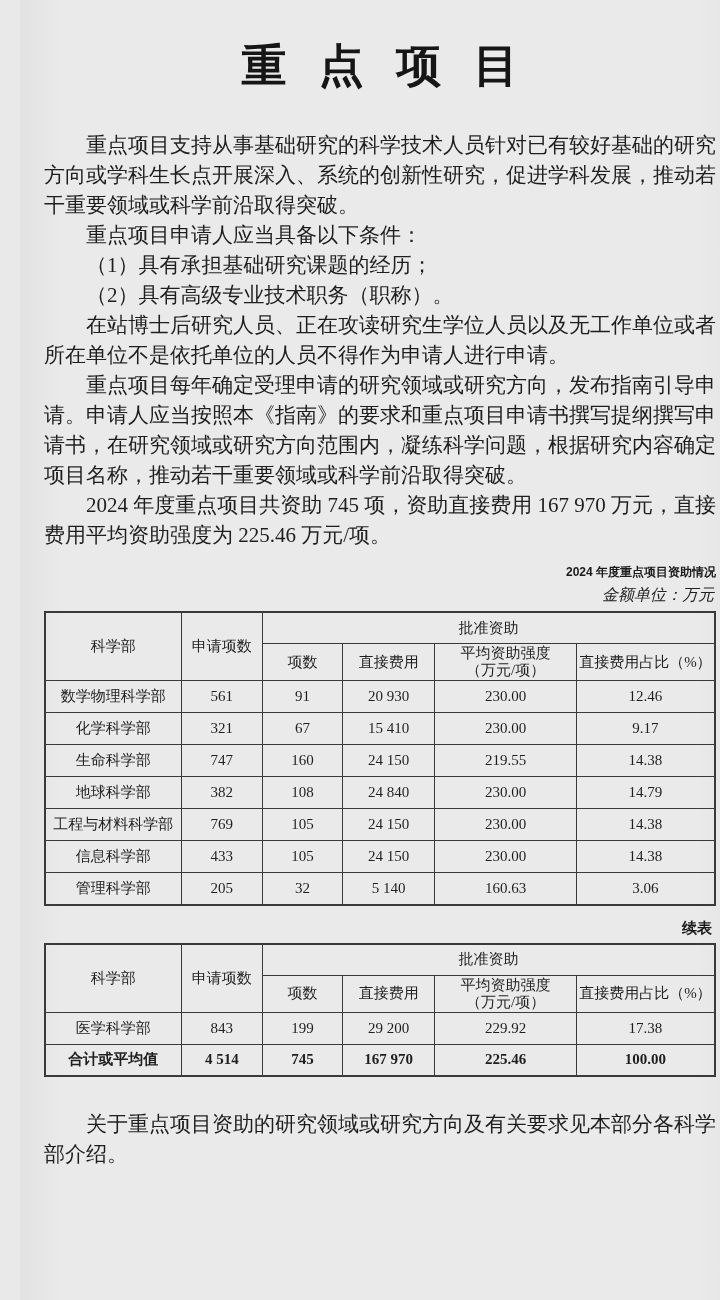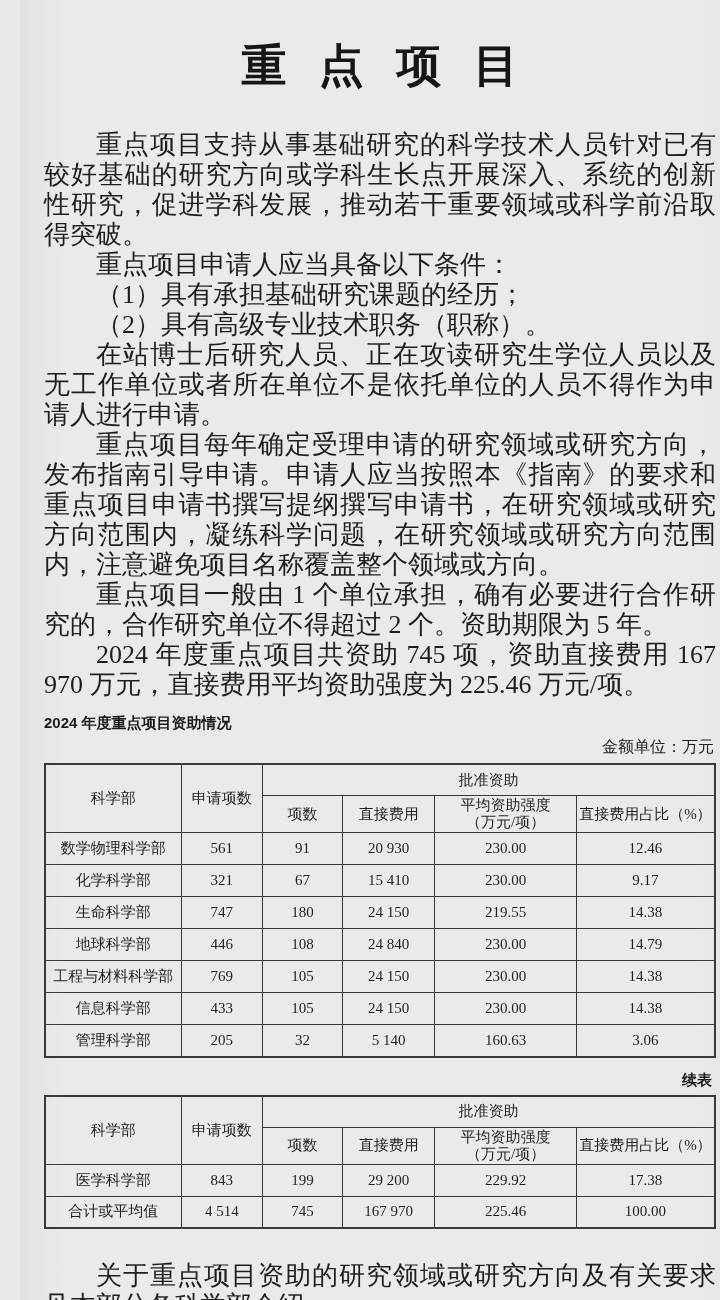--- a/index.html
+++ b/index.html
@@ -27,39 +27,40 @@
     text-align: center;
     font-size: 45px;
     font-weight: bold;
     color: #161616;
     letter-spacing: 0.72em;
     text-indent: 0.72em;
     white-space: nowrap;
   }
   .body-text p {
     margin: 0;
-    font-size: 26px;
+    font-size: 21px;
     line-height: 30px;
     text-align: justify;
     text-indent: 2em;
     color: #1e1e1e;
   }
   .tbl-title {
     margin: 14px 0 2px 0;
-    text-align: left;
+    text-align: right;
     font-family: "Liberation Sans", "DejaVu Sans", sans-serif;
     font-weight: bold;
-    font-size: 15px;
+    font-size: 12px;
     color: #1a1a1a;
   }
   .unit-note {
     margin: 4px 2px 5px 0;
     text-align: right;
     font-size: 16px;
     color: #222;
+    font-style: italic;
   }
   .continued-label {
     margin: 13px 4px 5px 0;
     text-align: right;
     font-family: "Liberation Sans", "DejaVu Sans", sans-serif;
     font-weight: bold;
     font-size: 15px;
     color: #1a1a1a;
   }
   table.funding {
@@ -77,21 +78,21 @@
     vertical-align: middle;
     font-weight: normal;
     padding: 1px 2px;
     color: #1f1f1f;
     overflow: hidden;
     white-space: nowrap;
   }
   table.funding thead tr.group-row th { height: 28px; }
   table.funding thead tr.sub-row th { height: 34px; line-height: 17px; }
   table.funding tbody tr { height: 32px; }
-  table.funding tbody tr.bold-row td { font-weight: normal; }
+  table.funding tbody tr.bold-row td { font-weight: bold; }
   .closing { margin-top: 32px; }
   .col-dept  { width: 20.3%; }
   .col-app   { width: 12.2%; }
   .col-cnt   { width: 11.9%; }
   .col-cost  { width: 13.8%; }
   .col-avg   { width: 21.1%; }
   .col-pct   { width: 20.7%; }
 </style>
 </head>
 <body>
@@ -99,22 +100,21 @@
 <div class="page">
 
   <h1 class="doc-title">重点项目</h1>
 
   <div class="body-text">
     <p>重点项目支持从事基础研究的科学技术人员针对已有较好基础的研究方向或学科生长点开展深入、系统的创新性研究，促进学科发展，推动若干重要领域或科学前沿取得突破。</p>
     <p>重点项目申请人应当具备以下条件：</p>
     <p>（1）具有承担基础研究课题的经历；</p>
     <p>（2）具有高级专业技术职务（职称）。</p>
     <p>在站博士后研究人员、正在攻读研究生学位人员以及无工作单位或者所在单位不是依托单位的人员不得作为申请人进行申请。</p>
-    <p>重点项目每年确定受理申请的研究领域或研究方向，发布指南引导申请。申请人应当按照本《指南》的要求和重点项目申请书撰写提纲撰写申请书，在研究领域或研究方向范围内，凝练科学问题，在研究领域或研究方向范围内，注意避免项目名称覆盖整个领域或方向。</p>
-    <p>重点项目一般由 1 个单位承担，确有必要进行合作研究的，合作研究单位不得超过 2 个。资助期限为 5 年。</p>
+    <p>重点项目每年确定受理申请的研究领域或研究方向，发布指南引导申请。申请人应当按照本《指南》的要求和重点项目申请书撰写提纲撰写申请书，在研究领域或研究方向范围内，凝练科学问题，根据研究内容确定项目名称，推动若干重要领域或科学前沿取得突破。</p>
     <p>2024 年度重点项目共资助 745 项，资助直接费用 167 970 万元，直接费用平均资助强度为 225.46 万元/项。</p>
   </div>
 
   <div class="tbl-title">2024 年度重点项目资助情况</div>
   <div class="unit-note">金额单位：万元</div>
 
   <table class="funding">
     <colgroup>
       <col class="col-dept">
         <col class="col-app">
@@ -149,28 +149,28 @@
           <td>化学科学部</td>
           <td>321</td>
           <td>67</td>
           <td>15 410</td>
           <td>230.00</td>
           <td>9.17</td>
         </tr>
         <tr>
           <td>生命科学部</td>
           <td>747</td>
-          <td>180</td>
+          <td>160</td>
           <td>24 150</td>
           <td>219.55</td>
           <td>14.38</td>
         </tr>
         <tr>
           <td>地球科学部</td>
-          <td>446</td>
+          <td>382</td>
           <td>108</td>
           <td>24 840</td>
           <td>230.00</td>
           <td>14.79</td>
         </tr>
         <tr>
           <td>工程与材料科学部</td>
           <td>769</td>
           <td>105</td>
           <td>24 150</td>

